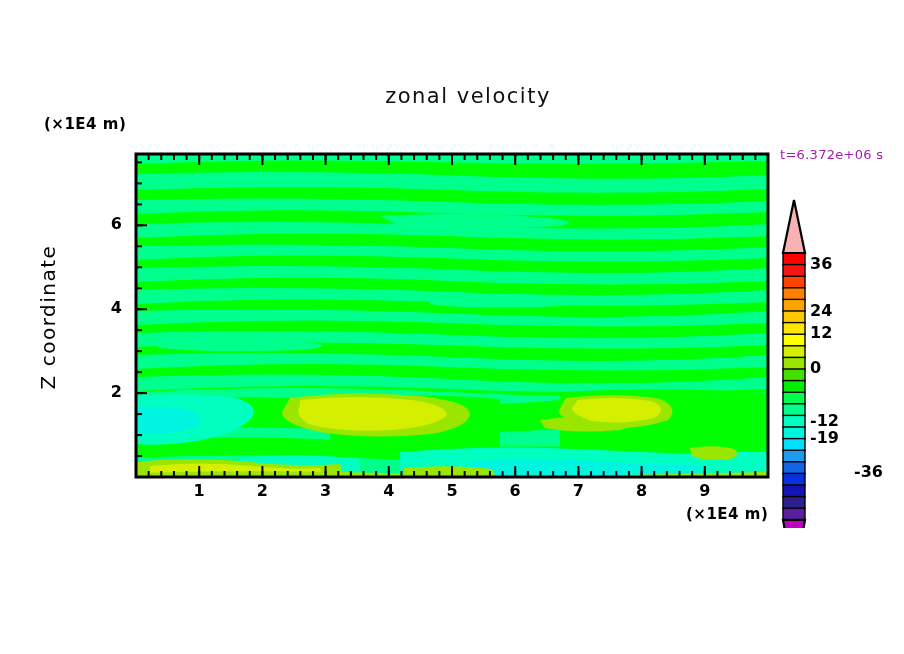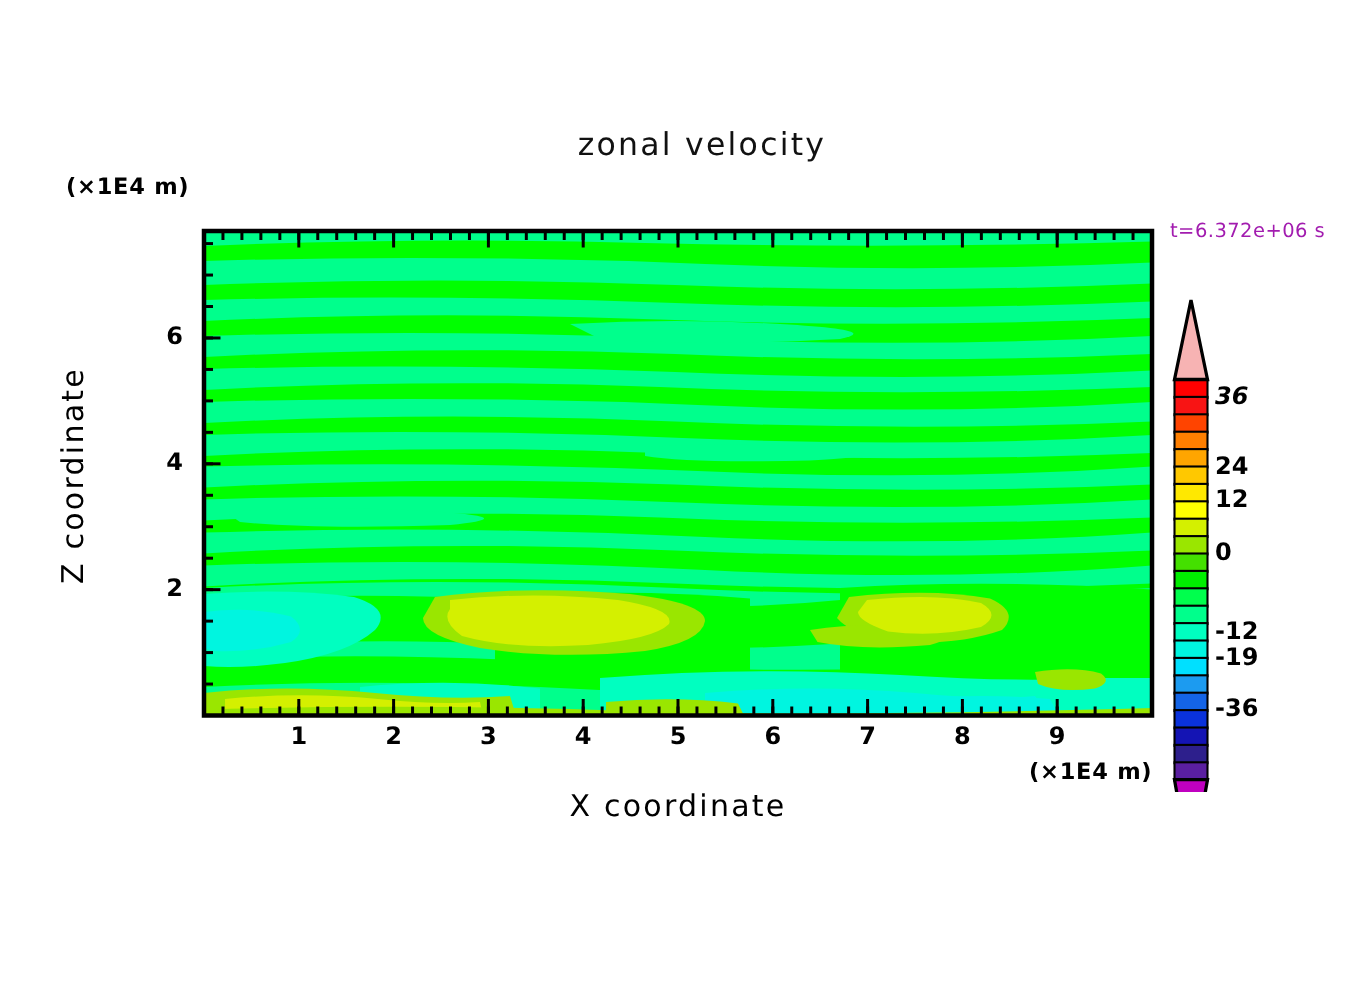--- a/index.html
+++ b/index.html
@@ -34,21 +34,20 @@
 
 <div class="plot-root">
 
   <div id="chart-title">zonal velocity</div>
 
   <div id="y-unit-label">(×1E4 m)</div>
   <div id="x-unit-label">(×1E4 m)</div>
 
   <div id="time-annotation">t=6.372e+06 s</div>
 
-  <div id="x-axis-title">X coordinate</div>
   <div id="y-axis-title">Z coordinate</div>
 
   <svg id="field-svg" width="904" height="654" style="position:absolute;left:0;top:0;">
     <defs>
       <clipPath id="plotclip">
           <rect x="136" y="154" width="632" height="323"></rect>
         </clipPath>
     </defs>
 
     <g clip-path="url(#plotclip)">
@@ -320,22 +319,22 @@
         <rect x="8" y="287" width="22" height="12.2" fill="#1414b4" stroke="#000" stroke-width="1.4"></rect>
         <rect x="8" y="298.6" width="22" height="12.2" fill="#2d1f8c" stroke="#000" stroke-width="1.4"></rect>
         <rect x="8" y="310.2" width="22" height="12.2" fill="#5a1fa0" stroke="#000" stroke-width="1.4"></rect>
       </g>
     <g id="cb-caps">
         <polygon points="19,2 30,55 8,55" fill="#f7b3b3" stroke="#000" stroke-width="2.2" stroke-linejoin="miter"></polygon>
         <polygon points="8,321.8 30,321.8 19,383.8" fill="#c000c0" stroke="#000" stroke-width="2.2" stroke-linejoin="miter"></polygon>
       </g>
   </svg>
   <div id="cb-labels">
-      <div class="cb-tick-label" style="top: 253.6px; font-style: italic;">36</div>
+      <div class="cb-tick-label" style="top: 253.6px;">36</div>
       <div class="cb-tick-label" style="top: 301px;">24</div>
       <div class="cb-tick-label" style="top: 323.2px; text-align: center;">12</div>
       <div class="cb-tick-label" style="top: 358px;">0</div>
       <div class="cb-tick-label" style="top: 411px;">-12</div>
       <div class="cb-tick-label" style="top: 427.6px;">-19</div>
-      <div class="cb-tick-label" style="top: 462.4px;">-36</div>
+      <div class="cb-tick-label" style="top: 462.4px; margin-left: 44px;">-36</div>
     </div>
 
 </div>
 
 </body></html>

